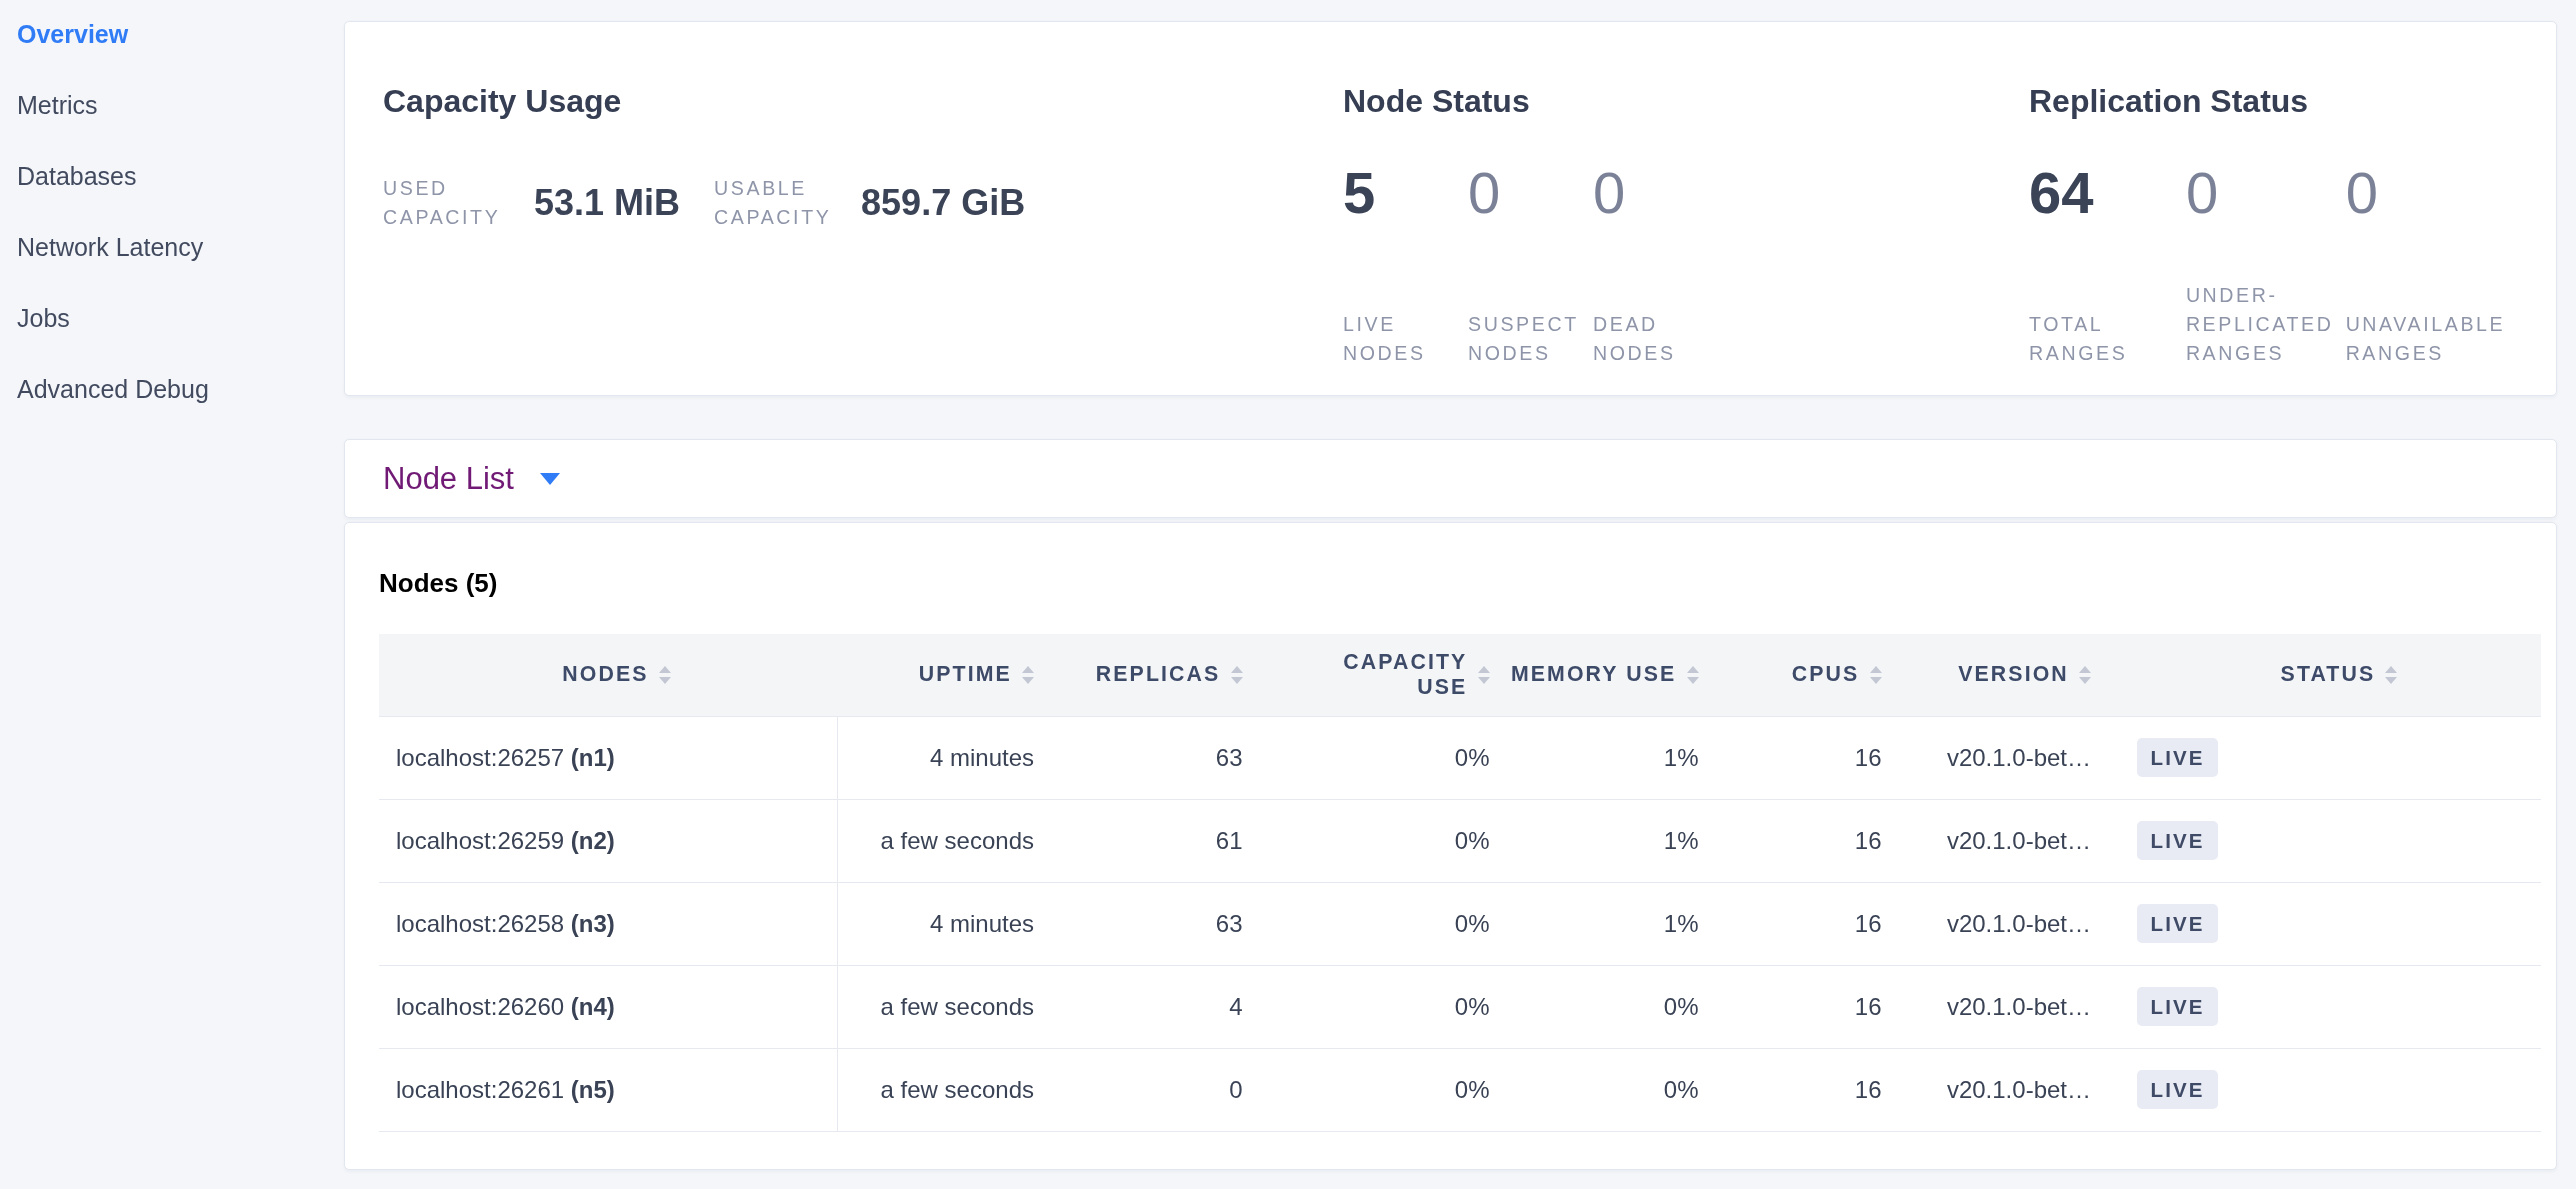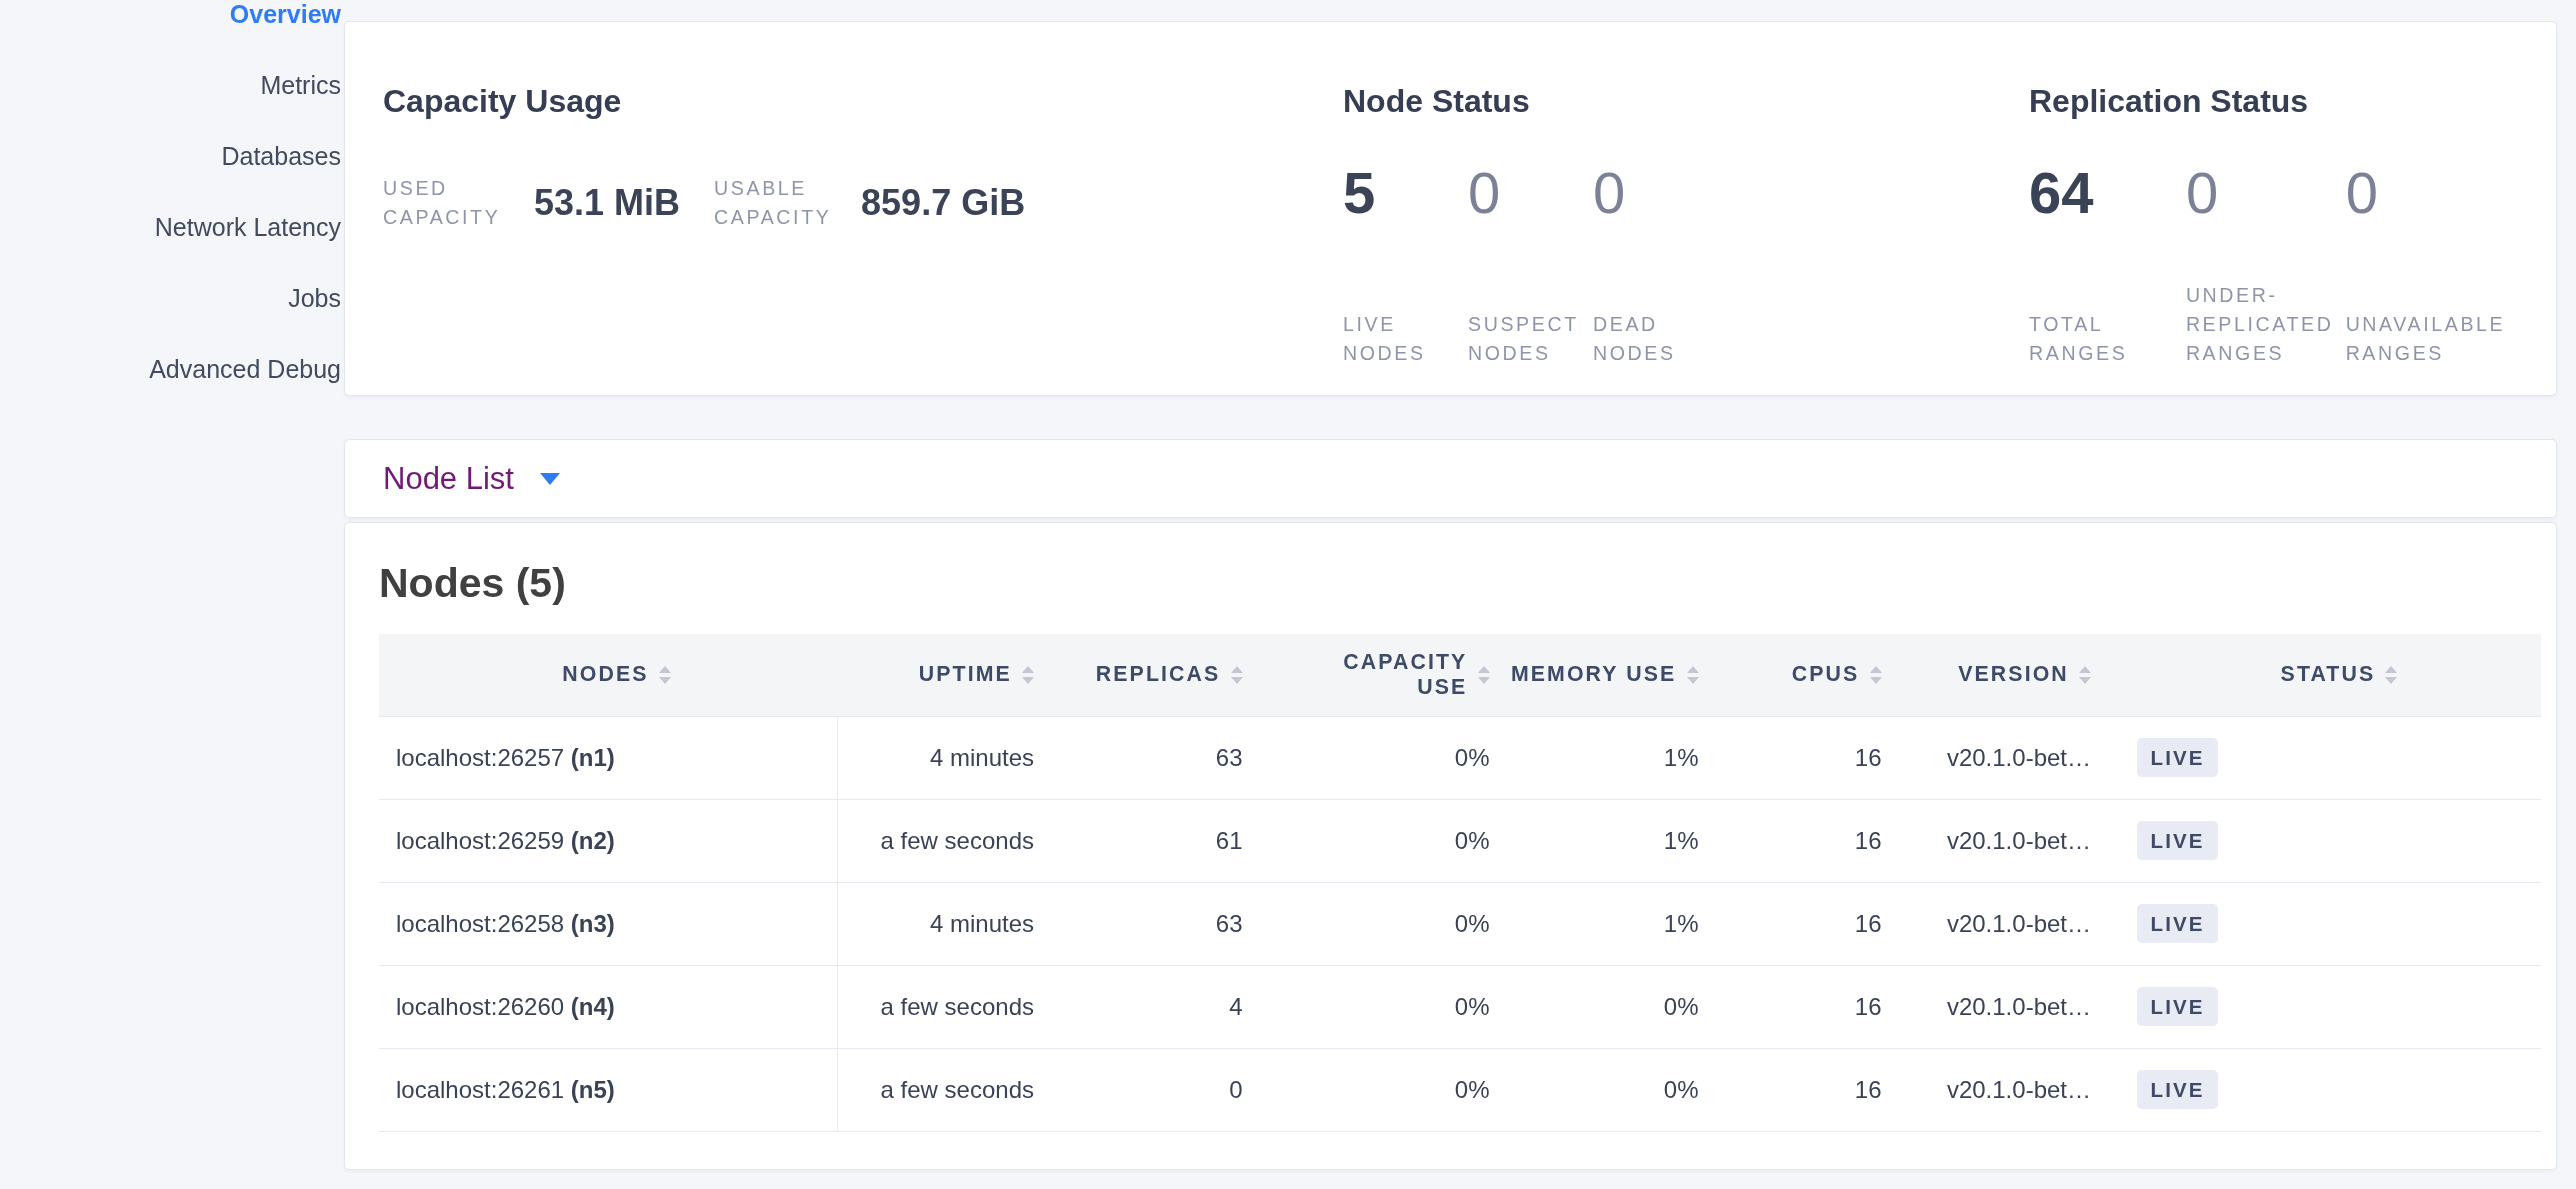--- a/index.html
+++ b/index.html
@@ -6,21 +6,21 @@
   html,body { width:2576px; height:1189px; }
   body {
     background:#f4f6fa;
     font-family:"Liberation Sans", sans-serif;
     color:#3b4357;
     overflow:hidden;
     position:relative;
   }
 
   
-  .sidebar { position:absolute; left:0; top:0; width:341px; padding:0 0 0 17px;text-align:right; }
+  .sidebar { position:absolute; left:0; top:0; width:341px; padding:20px 0 0 17px; }
   .side-item { height:71px; font-size:25px; color:#414a5e; cursor:pointer; }
   .side-item.active { color:#2f7cf6; font-weight:700; }
 
   
   .main { position:absolute; left:344px; top:0; width:2213px; }
   .card {
     position:absolute; left:0; width:2213px;
     background:#ffffff; border:0.9px solid #e2e6ee; border-radius:5.1px;
     box-shadow:0 1.7px 3.4px rgba(60,70,90,.05);
   }
@@ -59,21 +59,21 @@
   .mc-repl-1 { width:164px; } .mc-repl-2 { width:167px; } .mc-repl-3 { width:222px; }
   .mc-repl-1 .lbl { max-width:128px; } .mc-repl-2 .lbl { max-width:162px; } .mc-repl-3 .lbl { max-width:188px; }
 
   
   .nodelist-link { display:flex; align-items:center; cursor:pointer; }
   .nodelist-link span { font-size:31px; color:#701a75; }
   .caret-down { width:0; height:0; margin-left:25.6px; border-left:10.2px solid transparent;
     border-right:10.2px solid transparent; border-top:12.8px solid #2f7cf6; }
 
   
-  .table-heading { font-size:41px; line-height:43px; font-weight:700; color:#404040; }
+  .table-heading { font-size:26px; line-height:43px; font-weight:700; color:#000000; }
   table { border-collapse:collapse; table-layout:fixed; width:2162px; margin-top:29px; }
   col.c-nodes{width:458px;} col.c-uptime{width:209px;} col.c-replicas{width:205px;}
   col.c-capacity{width:247px;} col.c-memory{width:209px;} col.c-cpus{width:183px;}
   col.c-version{width:213px;} col.c-status{width:438px;}
   thead th {
     height:82px; background:#f4f5f7; border-bottom:1.7px solid #e6e9f0;
     font-size:21.3px; font-weight:700; letter-spacing:2.1px; color:#3d4a68; cursor:pointer;
   }
   th .th-inner { display:flex; align-items:center; }
   th.al-r .th-inner { justify-content:flex-end; padding-right:8.5px; }

